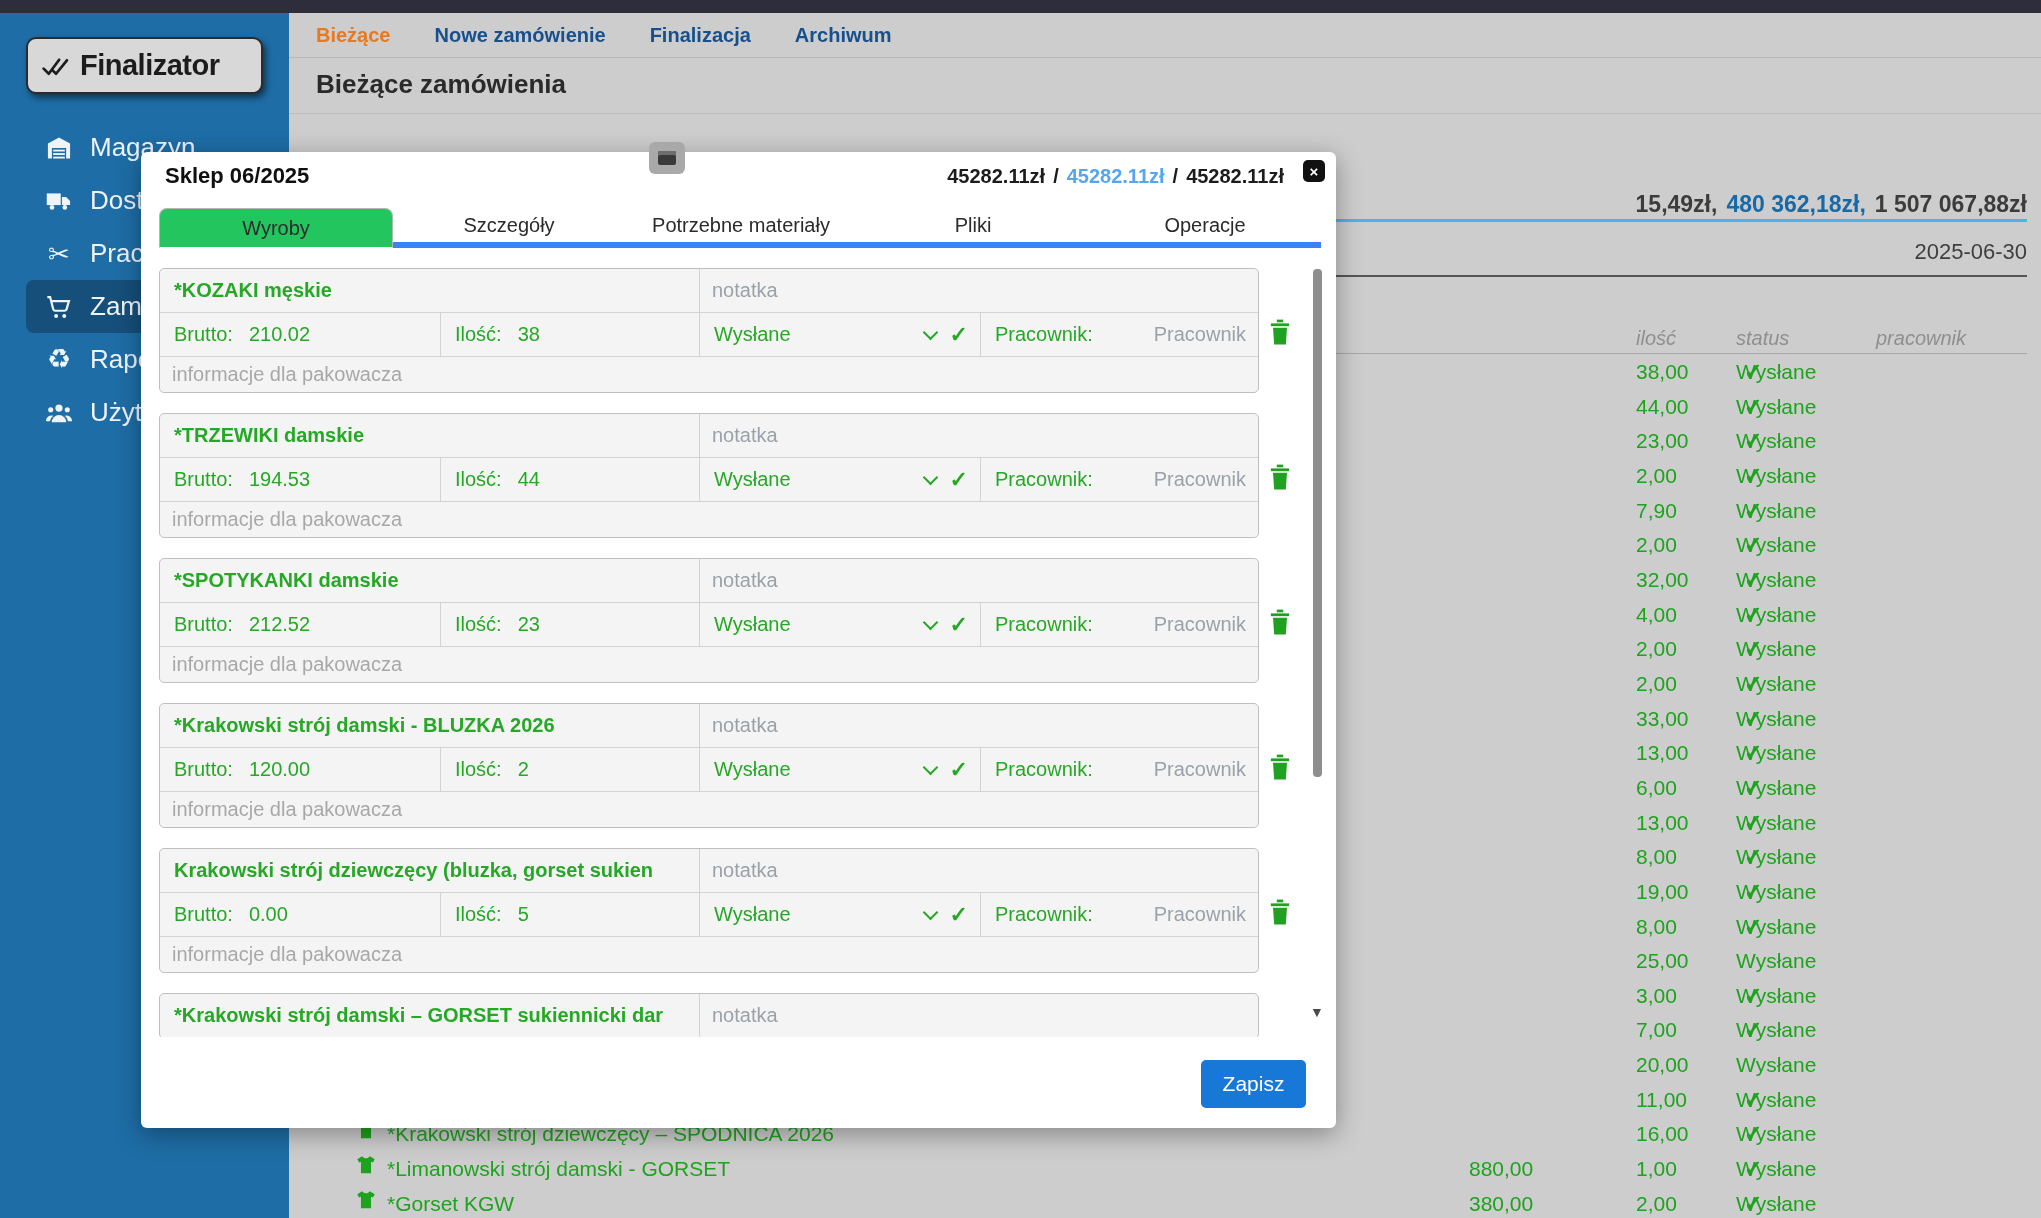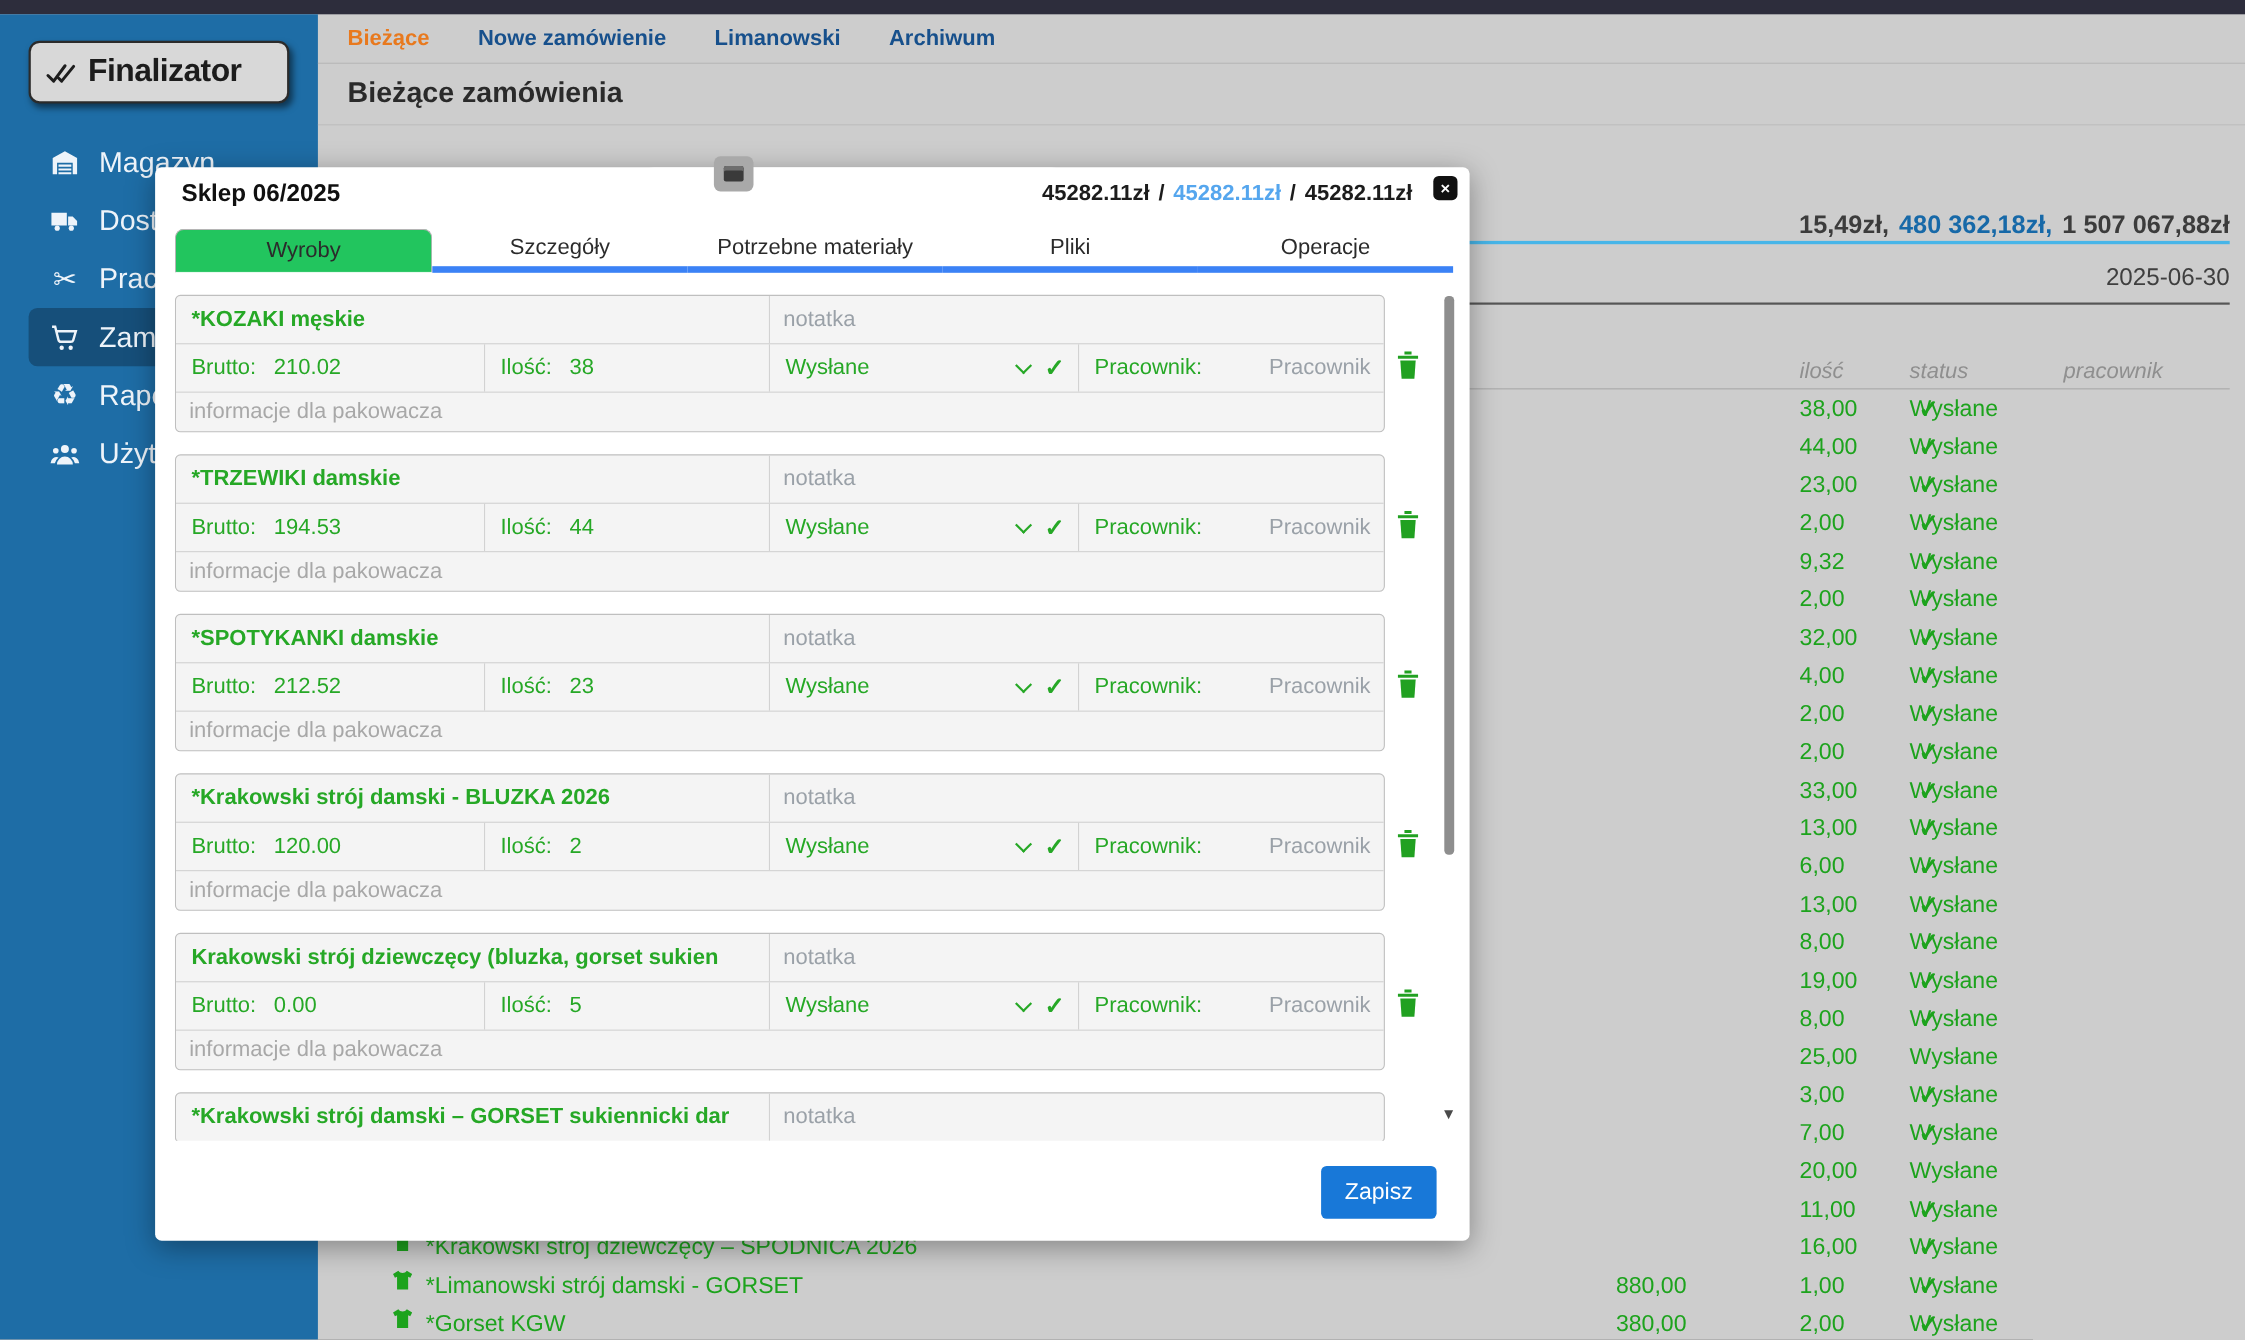--- a/index.html
+++ b/index.html
@@ -177,21 +177,21 @@
           </span>
     <span class="sb-label">Użytkownicy</span>
   </div>
       </div>
   </div>
 
   <div class="content">
     <div class="topnav" id="topnav">
         <span class="nav-tab active">Bieżące</span>
         <span class="nav-tab">Nowe zamówienie</span>
-        <span class="nav-tab">Limanowski</span>
+        <span class="nav-tab">Finalizacja</span>
         <span class="nav-tab">Archiwum</span>
       </div>
     <div class="sep1"></div>
     <div class="page-title">Bieżące zamówienia</div>
     <div class="sep2"></div>
 
     <div class="pill collapse-btn">
       <span>Zwiń/rozw</span>
     </div>
     <div class="search-bar"></div>
@@ -268,21 +268,21 @@
             <span class="st-text">Wysłane</span>
             <span class="row-check">✓</span>
           </span>
   </div>
         <div class="t-row">
     <span class="row-icon"><svg viewBox="0 0 24 24">
               <path d="M16.2 2.5 21.5 5.6 19.6 9.4 17.5 8.4 17.5 21 6.5 21 6.5 8.4 4.4 9.4 2.5 5.6 7.8 2.5 C 8.8 3.9 10.3 4.7 12 4.7 13.7 4.7 15.2 3.9 16.2 2.5 Z"></path>
             </svg></span>
     <span class="row-name">Krak</span>
     <span class="row-brutto"></span>
-    <span class="row-qty">9,32</span>
+    <span class="row-qty">7,90</span>
     <span class="row-status">
             <span class="st-text">Wysłane</span>
             <span class="row-check">✓</span>
           </span>
   </div>
         <div class="t-row">
     <span class="row-icon"><svg viewBox="0 0 24 24">
               <path d="M16.2 2.5 21.5 5.6 19.6 9.4 17.5 8.4 17.5 21 6.5 21 6.5 8.4 4.4 9.4 2.5 5.6 7.8 2.5 C 8.8 3.9 10.3 4.7 12 4.7 13.7 4.7 15.2 3.9 16.2 2.5 Z"></path>
             </svg></span>
     <span class="row-name">*Kra</span>

